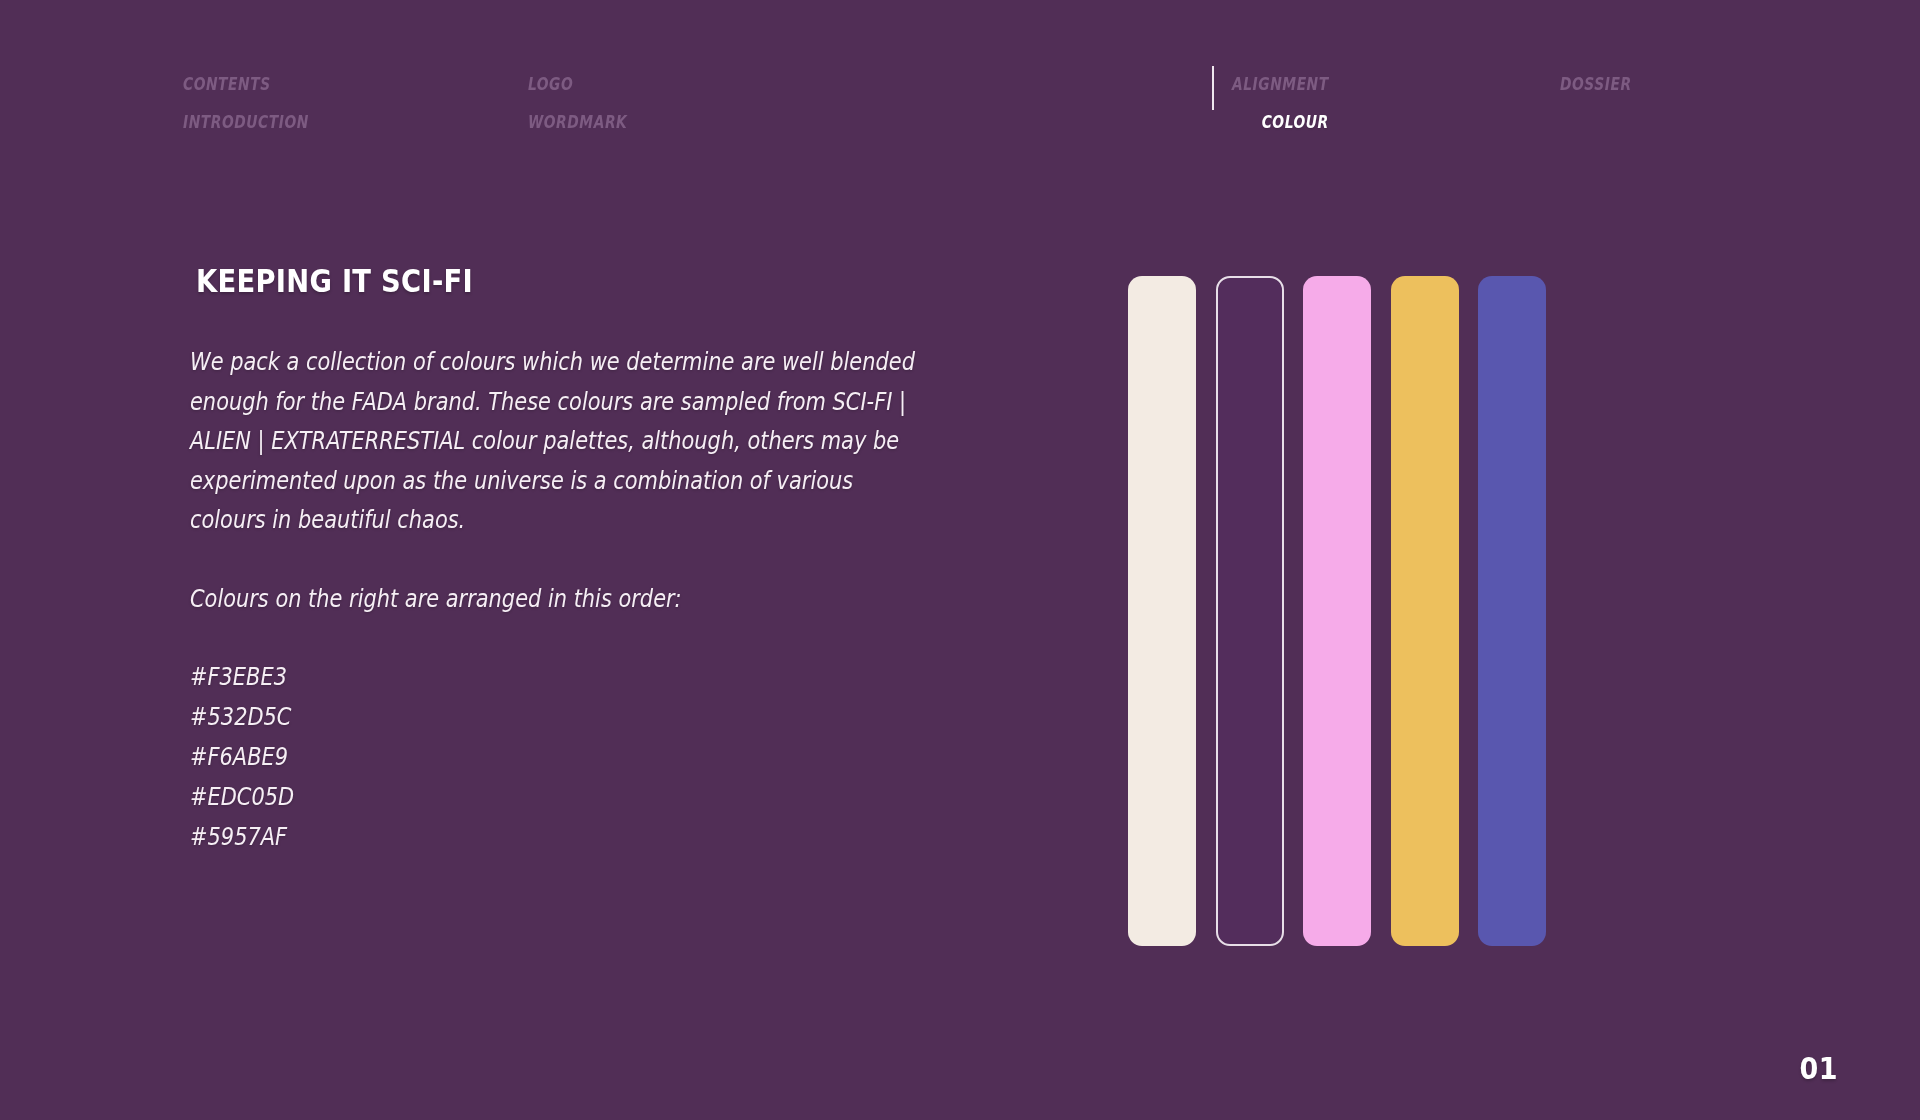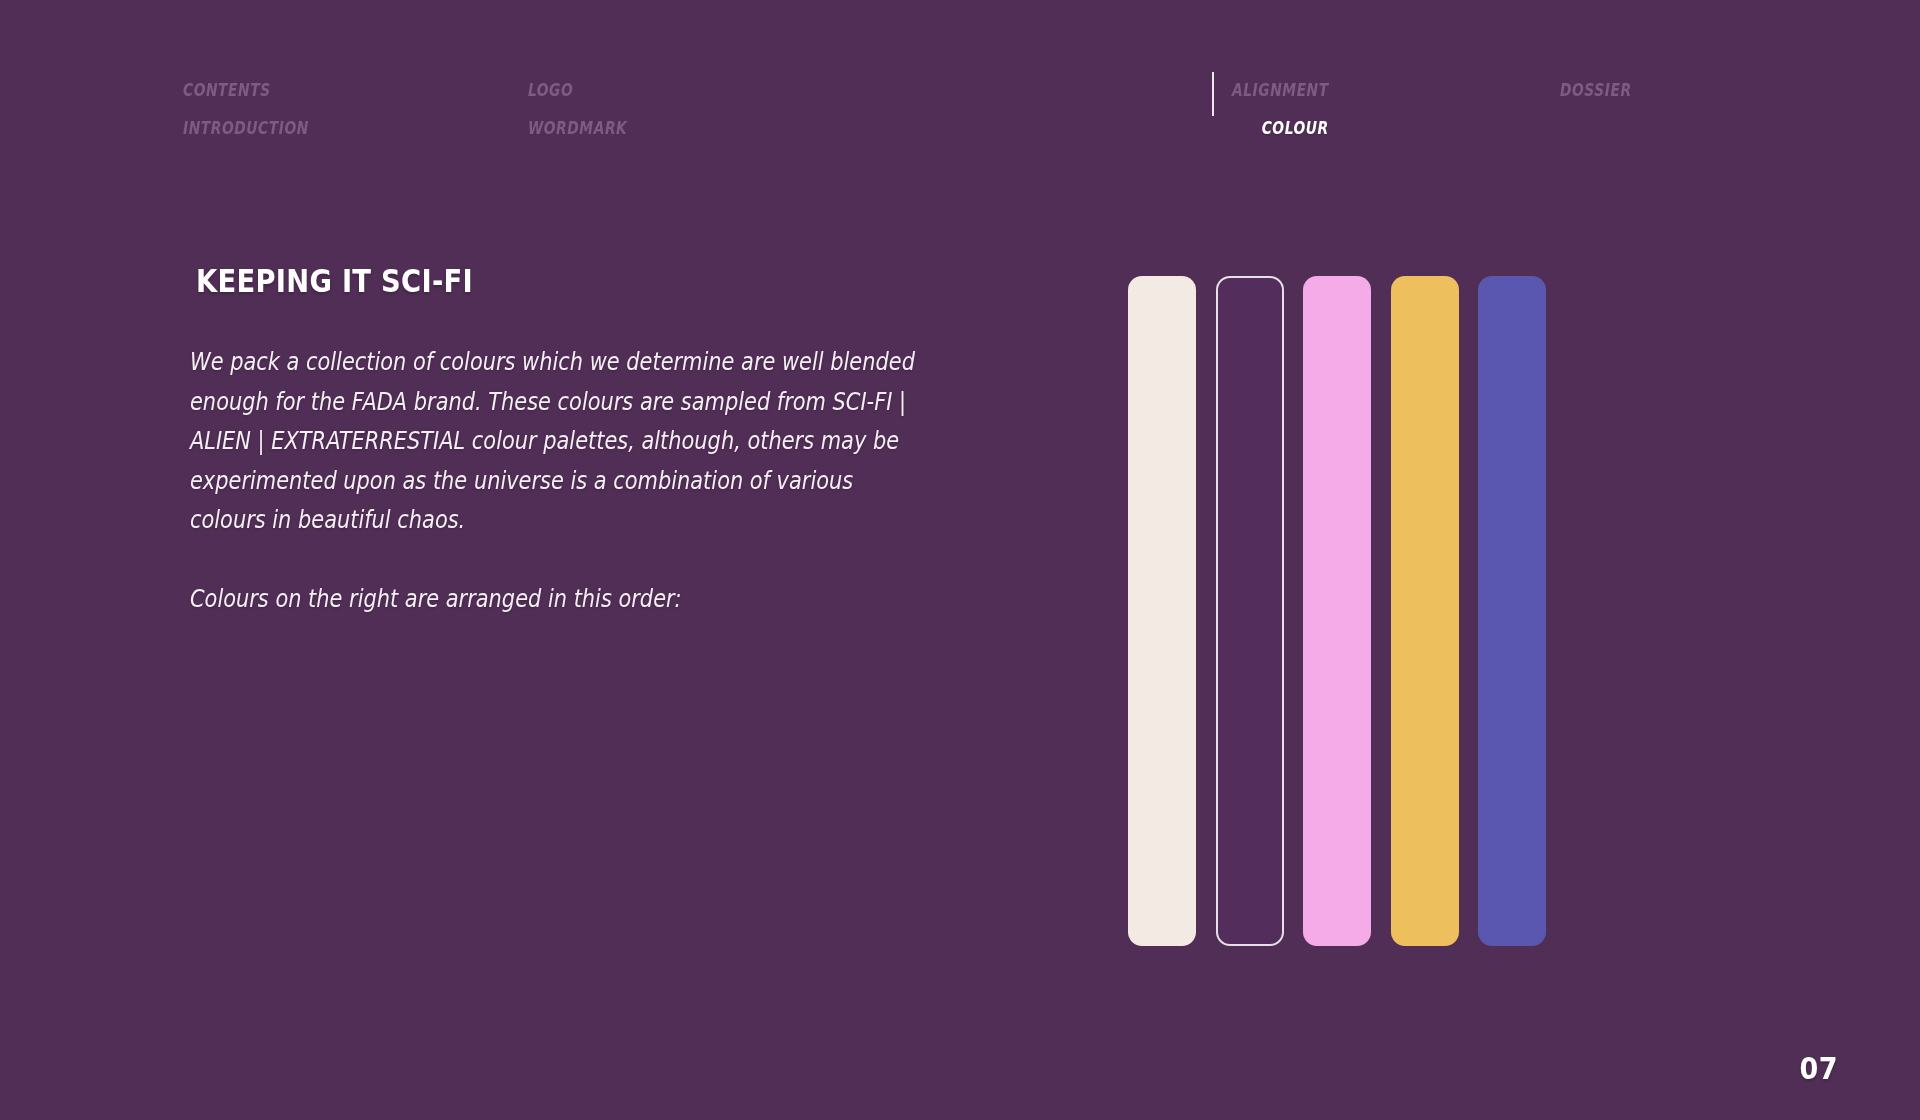--- a/index.html
+++ b/index.html
@@ -13,21 +13,21 @@
     font-family: "Liberation Sans", sans-serif;
     overflow: hidden;
     position: relative;
     -webkit-font-smoothing: antialiased;
   }
 
   
   #top-nav {
     position: absolute;
     left: 0;
-    top: 14px;
+    top: 8px;
     width: 1920px;
     height: 140px;
   }
   .nav-group {
     position: absolute;
     top: 57px;
   }
   .nav-label {
     font-family: "DejaVu Sans Condensed", "Liberation Sans Narrow", "Liberation Sans", sans-serif;
     font-style: italic;
@@ -173,24 +173,31 @@
 </nav>
 
 <section id="content-left">
 
   <h1 id="page-heading">KEEPING IT SCI-FI</h1>
 
   <p class="body-copy" id="paragraph-intro">We pack a collection of colours which we determine are well blended enough for the FADA brand. These colours are sampled from SCI-FI | ALIEN | EXTRATERRESTIAL colour palettes, although, others may be experimented upon as the universe is a combination of various colours in beautiful chaos.</p>
 
   <p class="body-copy" id="order-note">Colours on the right are arranged in this order:</p>
 
+  <ul id="hex-list">
+    <li>#F3EBE3</li>
+    <li>#532D5C</li>
+    <li>#F6ABE9</li>
+    <li>#EDC05D</li>
+    <li>#5957AF</li>
+  </ul>
 
 </section>
 
 <div id="swatch-strip">
   <div class="swatch" style="background: rgb(243, 235, 227);"></div>
   <div class="swatch outlined" style="background: rgb(83, 45, 92);"></div>
   <div class="swatch" style="background: rgb(246, 171, 233);"></div>
   <div class="swatch" style="background: rgb(237, 192, 93);"></div>
   <div class="swatch" style="background: rgb(89, 87, 175);"></div>
 </div>
 
-<div id="page-number">07</div>
+<div id="page-number">01</div>
 
 </body></html>

